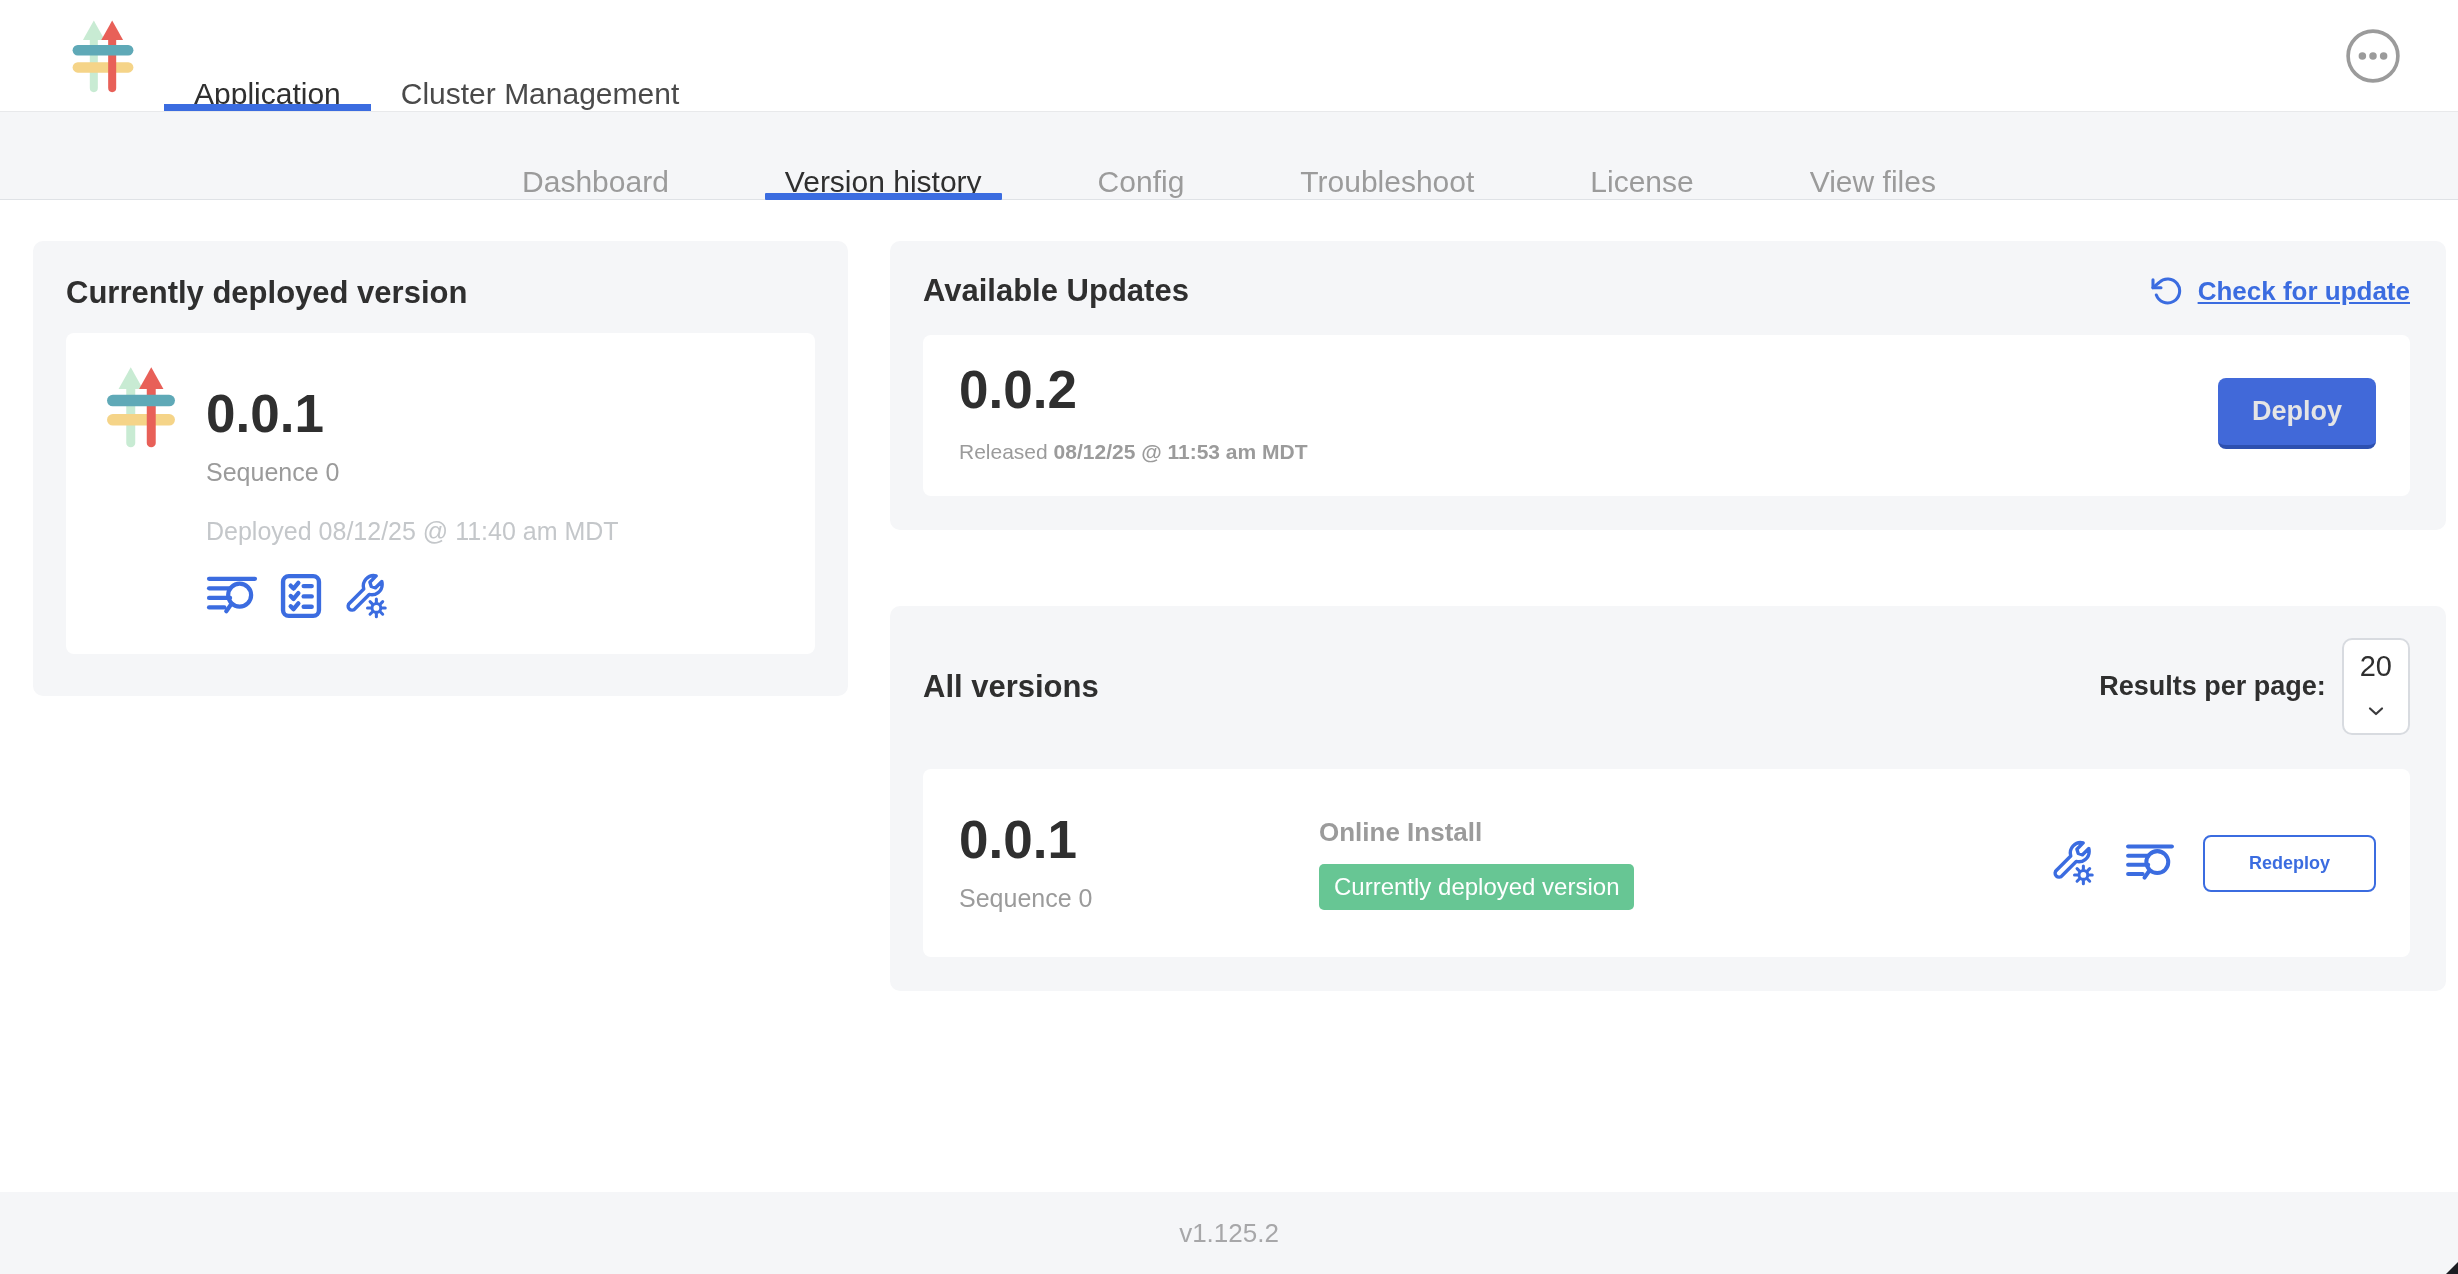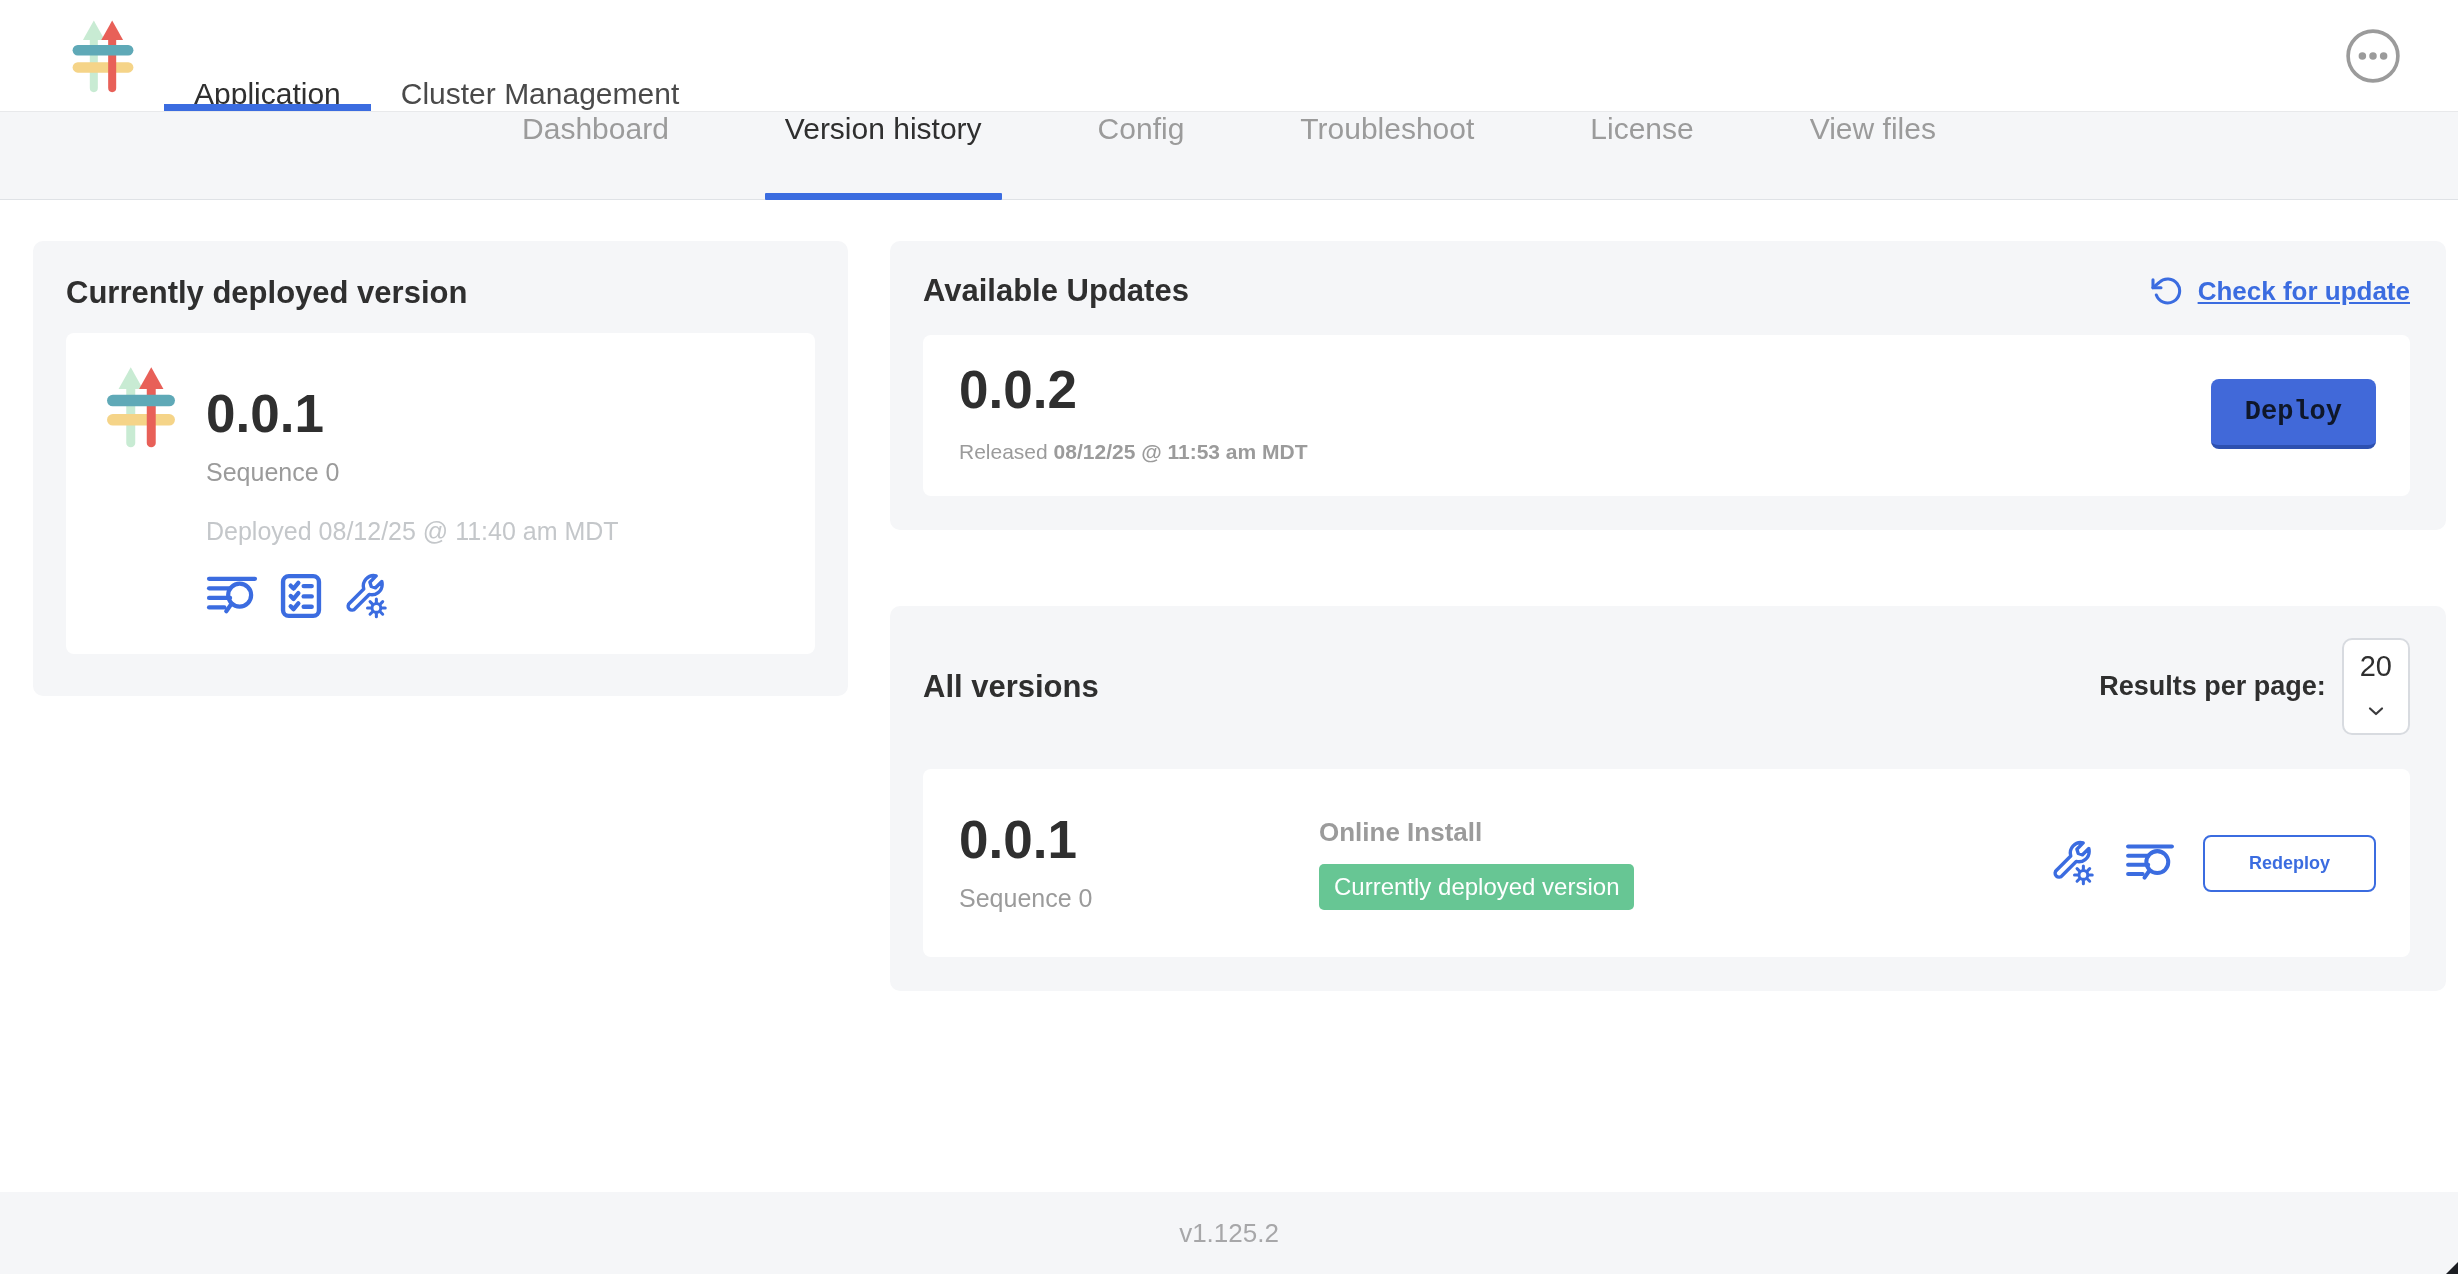--- a/index.html
+++ b/index.html
@@ -12,21 +12,21 @@
   .logo-wrap { align-self:center; margin-left:66px; width:74px; height:78px; }
   .top-tabs { display:flex; align-items:stretch; margin-left:24px; }
   .top-tab { position:relative; display:flex; align-items:flex-end; padding:0 30px; font-size:30px; color:#4a4a4a; cursor:pointer; }
   .top-tab.active { color:#2f2f2f; }
   .top-tab.active::after { content:""; position:absolute; left:0; right:0; bottom:0; height:7px; background:#3b6ce0; }
   .header-spacer { flex:1; }
   .dotmenu { align-self:center; margin-right:56px; width:58px; height:58px; cursor:pointer; }
 
   
   .subnav { height:88px; background:#f5f6f8; border-bottom:1px solid #dfe2e6; display:flex; justify-content:center; align-items:stretch; flex-shrink:0; }
-  .subnav-item { position:relative; display:flex; align-items:flex-start; padding:0 58px; font-size:30px; color:#9b9b9b; cursor:pointer; }
+  .subnav-item { position:relative; display:flex; align-items:flex-end; padding:0 58px; font-size:30px; color:#9b9b9b; cursor:pointer; }
   .subnav-item.active { color:#2f2f2f; }
   .subnav-item.active::after { content:""; position:absolute; left:38px; right:38px; bottom:-1px; height:7px; background:#3b6ce0; border-radius:1px; }
 
   
   .main { flex:1; display:flex; align-items:flex-start; gap:42px; padding:41px 12px 0 33px; background:#fff; }
   .panel { background:#f5f6f8; border-radius:10px; padding:34px 33px; }
   .panel-title { font-size:31px; font-weight:bold; color:#2f2f2f; }
   .white-card { background:#fff; border-radius:8px; }
 
   
@@ -43,21 +43,21 @@
   
   .right-col { flex:1; display:flex; flex-direction:column; }
   .right-panel { padding:32px 36px 34px 33px; }
   .panel-head { display:flex; align-items:center; justify-content:space-between; }
   .check-link { display:flex; align-items:center; gap:15px; color:#3b6ce0; cursor:pointer; }
   .check-link .link-text { font-size:26px; font-weight:600; text-decoration:underline; }
 
   .update-card { margin-top:26px; padding:28px 34px 32px 36px; display:flex; align-items:center; justify-content:space-between; }
   .released-line { margin-top:24px; font-size:21px; color:#9b9b9b; }
   .released-line .date-strong { font-weight:bold; }
-  .deploy-btn { background:#4169d9; color:#0f172a; font-size:27px; font-weight:bold; font-family:Liberation Mono, monospace; padding:18px 34px; border:0; border-bottom:4px solid #2d50b0; border-radius:8px; cursor:pointer; }
+  .deploy-btn { background:#4169d9; color:#e5e5e5; font-size:27px; font-weight:bold; font-family:Liberation Sans, sans-serif; padding:18px 34px; border:0; border-bottom:4px solid #2d50b0; border-radius:8px; cursor:pointer; }
 
   .allversions-panel { margin-top:76px; }
   .rpp-group { display:flex; align-items:center; gap:16px; }
   .rpp-label { font-size:27px; font-weight:600; color:#2f2f2f; }
   .rpp-select { display:flex; align-items:center; gap:16px; background:#fff; border:2px solid #d8dbe0; border-radius:10px; padding:10px 16px; font-size:29px; color:#2f2f2f; cursor:pointer;flex-direction:column; }
 
   .version-row { margin-top:34px; padding:44px 34px 44px 36px; display:flex; align-items:center; }
   .vr-col-version { width:360px; }
   .vr-col-type { }
   .install-type { font-size:26px; font-weight:600; color:#9b9b9b; }

